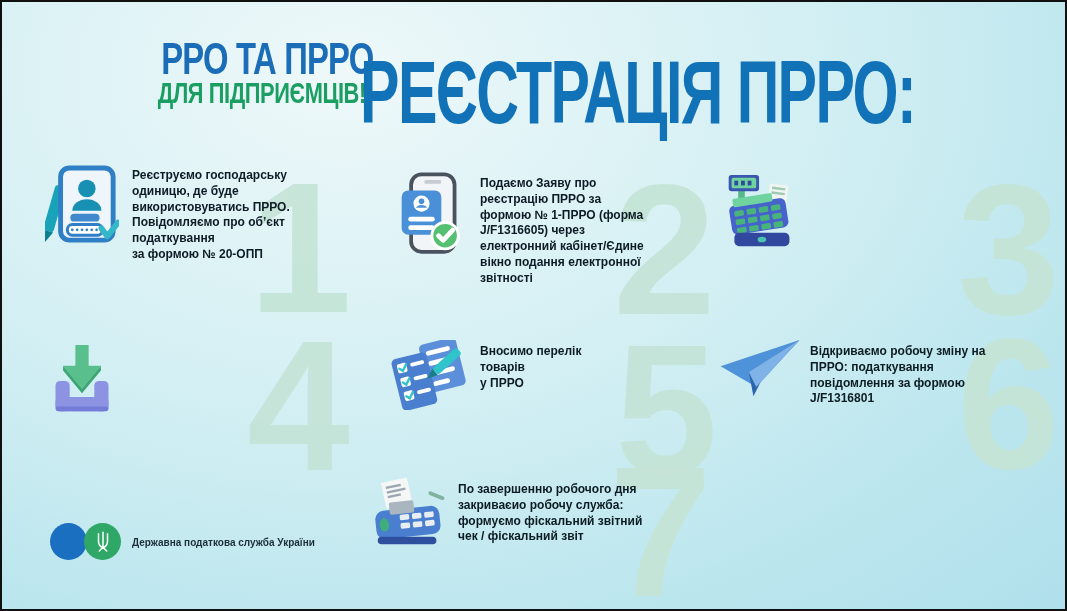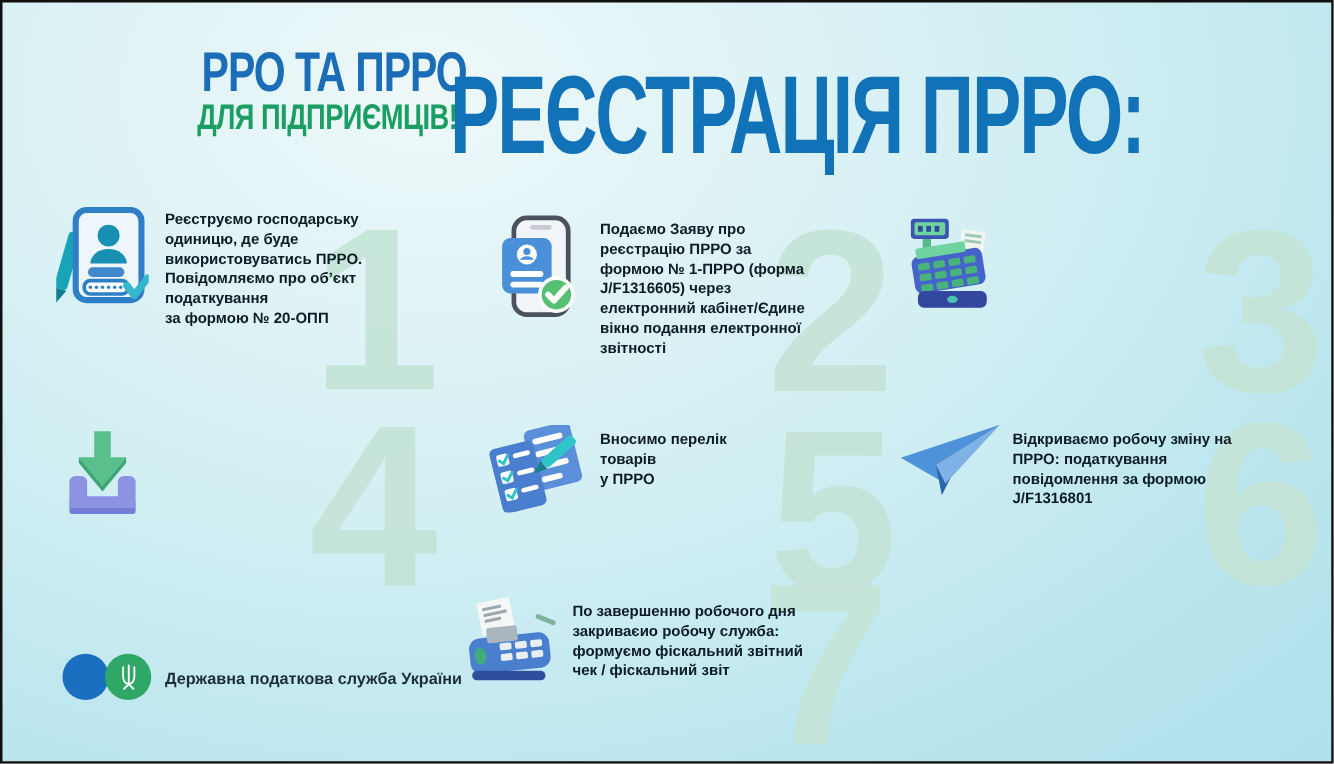--- a/index.html
+++ b/index.html
@@ -36,21 +36,21 @@
   .s5 .num{right:8px;top:-2px;}
   .s6 .num{right:0;top:-8px;}
   .s7 .num{right:34px;top:-18px;}
   .icon{position:relative;z-index:1;flex:none;width:80px;display:flex;justify-content:center;}
   .steptext{position:relative;z-index:1;margin:4px 0 0 10px;font-size:12px;font-weight:700;line-height:1.32;white-space:pre-line;}
   
   .footer{position:absolute;left:48px;top:521px;display:flex;align-items:center;}
   .logos{position:relative;width:70px;height:38px;flex:none;}
   .circle-blue{position:absolute;left:0;top:0;width:37px;height:37px;border-radius:50%;background:#1b6fc0;}
   .circle-green{position:absolute;left:34px;top:0;width:37px;height:37px;border-radius:50%;background:#2fa766;display:flex;align-items:center;justify-content:center;}
-  .orgtext{margin-left:12px;font-size:13px;font-weight:700;color:#1c2e38;line-height:15px;}
+  .orgtext{margin-left:12px;font-size:10px;font-weight:700;color:#1c2e38;line-height:15px;}
 </style>
 </head>
 <body>
 
 <div class="canvas">
 
   <div class="badge">
     <span class="l1">РРО ТА ПРРО</span><br>
     <span class="l2">ДЛЯ ПІДПРИЄМЦІВ!</span>
   </div>

